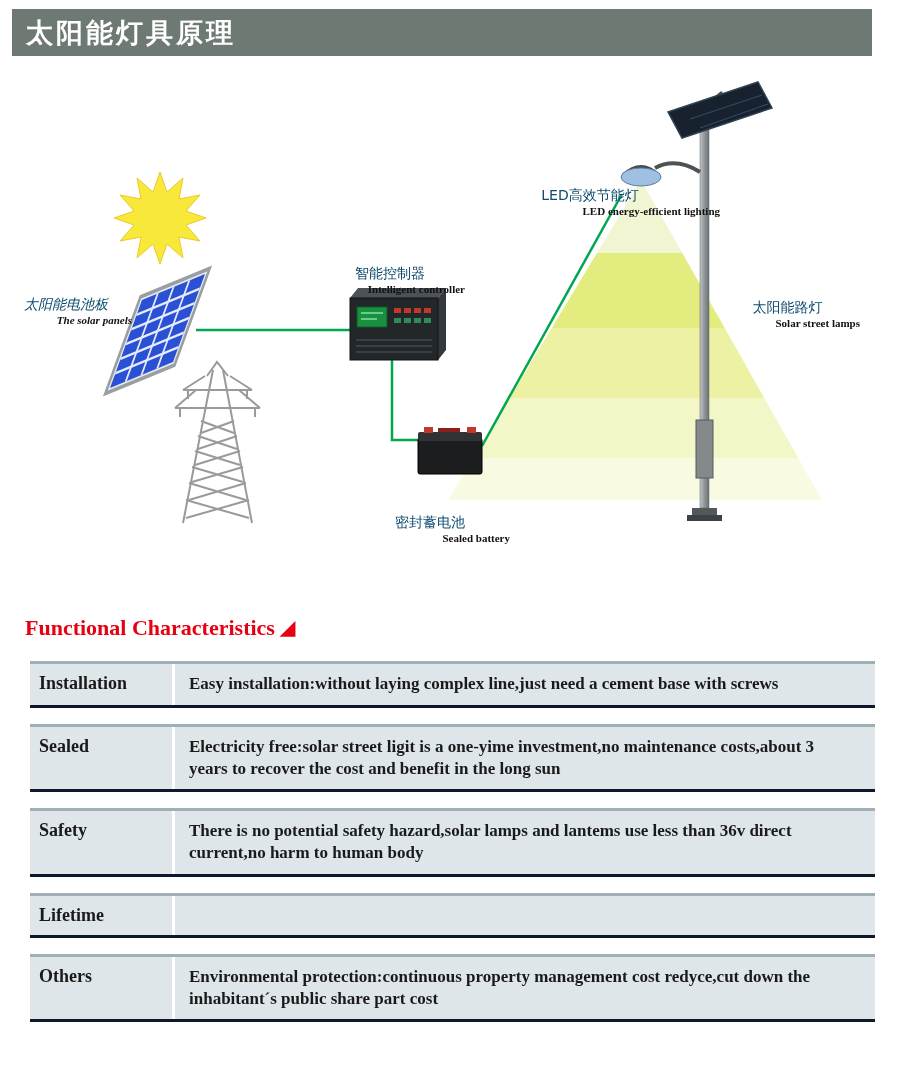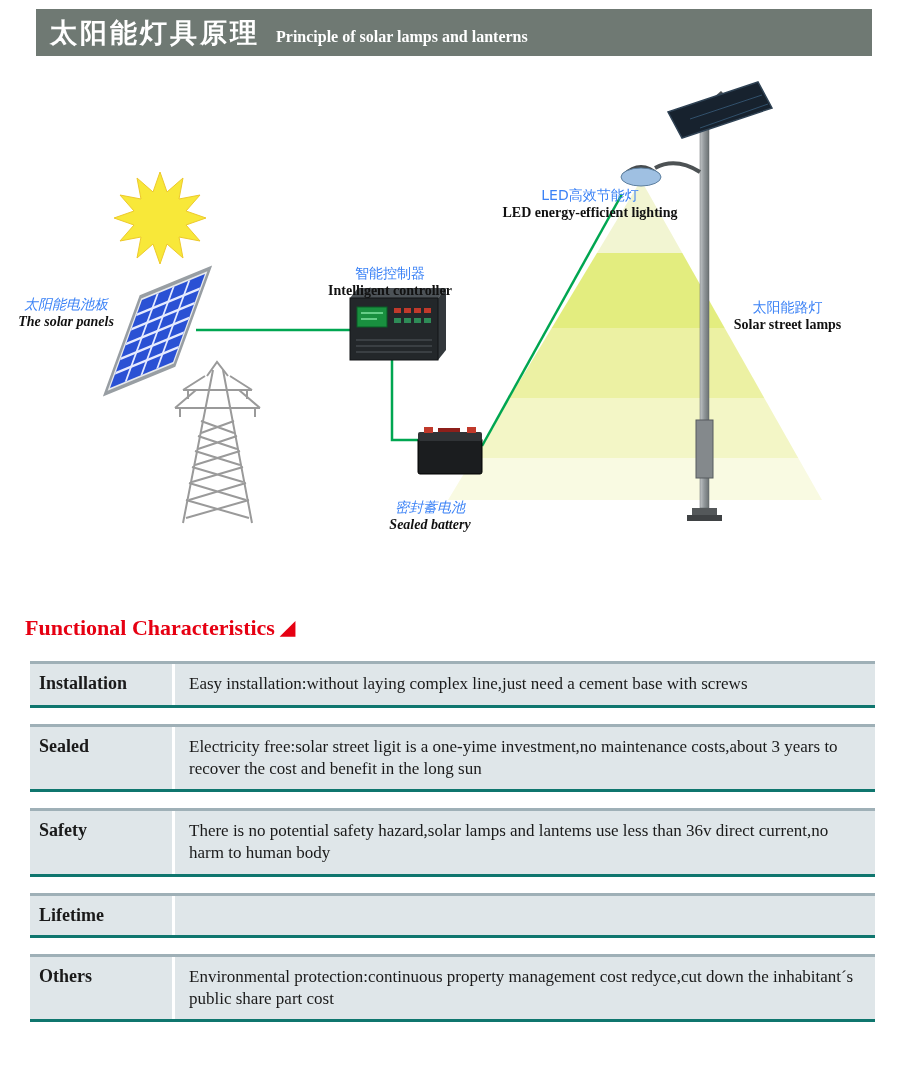--- a/index.html
+++ b/index.html
@@ -1,51 +1,50 @@
 <!DOCTYPE html>
 <html><head>
 <meta charset="utf-8">
 <style>
   * { margin:0; padding:0; box-sizing:border-box; }
   html,body { width:900px; background:#ffffff; }
   body { height:1086px; overflow:hidden; font-family:"Liberation Serif", serif; color:#1a1a1a; position:relative; }
 
   
-  .titlebar { margin:9px 28px 0 36px; height:47px; background:#6f7973; color:#fff;
-              display:flex; align-items:center; gap:16px; padding:0 14px; }
+  .titlebar { margin:9px 28px 0 12px; height:47px; background:#6f7973; color:#fff;
+              display:flex; align-items:center; gap:24px; padding:0 14px; }
   .titlebar .t-zh { font-family:"DejaVu Sans", sans-serif; font-size:27px; font-weight:bold; letter-spacing:3px; }
   .titlebar .t-en { font-size:16px; font-weight:bold; padding-top:8px; }
 
   
   .diagram { position:relative; width:900px; height:505px; margin-top:12px; }
   .diagram svg { position:absolute; left:0; top:0; }
   .lbl { position:absolute; text-align:center; line-height:1.3; }
-  .lbl .zh { font-family:"DejaVu Sans", sans-serif; font-size:14px; color:#3b82f6; }
-  .lbl .en { font-weight:bold; font-size:14px; color:#111; }
+  .lbl .zh { font-family:"DejaVu Sans", sans-serif; font-size:14px; color:#0c4a6e; }
+  .lbl .en { font-weight:bold; font-size:11px; color:#111;text-align:right; }
 
   
   .section-title { color:#e60012; font-size:22px; font-weight:bold; margin:42px 0 20px 25px; }
   .section-title .tri { font-size:19px; position:relative; top:-1px; }
 
   
   .ftable { margin:0 25px 0 30px; }
   .frow { display:flex; align-items:stretch; background:#dfe6e9;
-          border-top:3px solid #9fb0b7; border-bottom:3px solid #0f766e; margin-bottom:16px; }
+          border-top:3px solid #9fb0b7; border-bottom:3px solid #0f172a; margin-bottom:16px; }
   .fl { flex:0 0 142px; padding:9px 4px 9px 9px; font-size:18px; font-weight:bold; }
   .fsep { flex:0 0 3px; background:#ffffff; }
-  .ft { flex:1; padding:9px 18px 10px 14px; font-size:17px; font-weight:normal; line-height:1.28; }
+  .ft { flex:1; padding:9px 18px 10px 14px; font-size:17px; font-weight:bold; line-height:1.28; }
 </style>
 </head>
 <body>
 
 <div class="page">
 
   <header class="titlebar">
     <span class="t-zh">太阳能灯具原理</span>
-    <span class="t-en">Principle of solar lamps and lanterns</span>
   </header>
 
   <div class="diagram">
     <svg width="900" height="505" viewBox="0 0 900 505">
       <defs>
         <clipPath id="coneClip">
             <polygon points="641,112 448,432 822,432"></polygon>
           </clipPath>
         <linearGradient id="poleGrad" x1="0" y1="0" x2="1" y2="0">
           <stop offset="0" stop-color="#c2c6c8"></stop>
@@ -161,21 +160,21 @@
     <div class="lbl" style="left:460px; top:118px; width:260px;">
       <div class="zh">LED高效节能灯</div>
       <div class="en">LED energy-efficient lighting</div>
     </div>
 
     <div class="lbl" style="left:715px; top:230px; width:145px;">
       <div class="zh">太阳能路灯</div>
       <div class="en">Solar street lamps</div>
     </div>
 
-    <div class="lbl" style="left:350px; top:430px; width:160px;font-style:italic;">
+    <div class="lbl" style="left:350px; top:445px; width:160px;">
       <div class="zh">密封蓄电池</div>
       <div class="en">Sealed battery</div>
     </div>
   </div>
 
   <h2 class="section-title">
     <span>Functional Characteristics</span>
     <span class="tri">◢</span>
   </h2>
 

